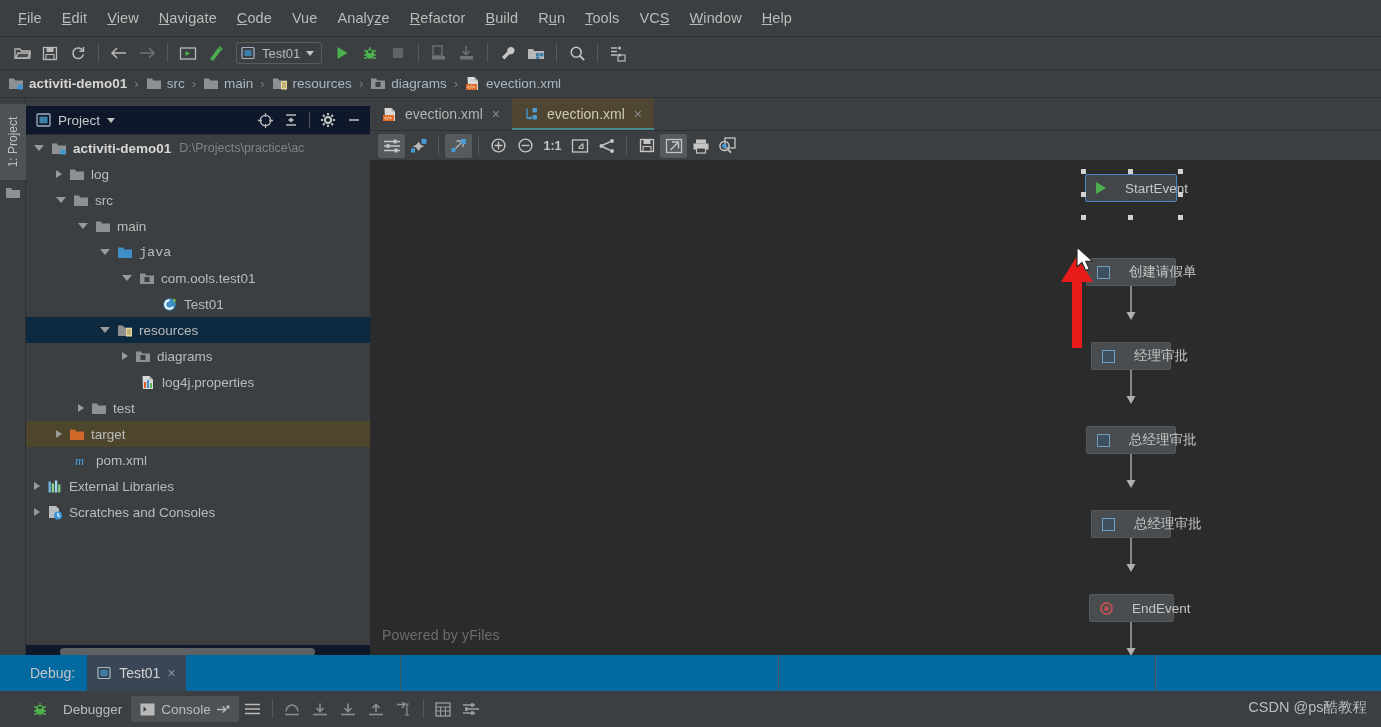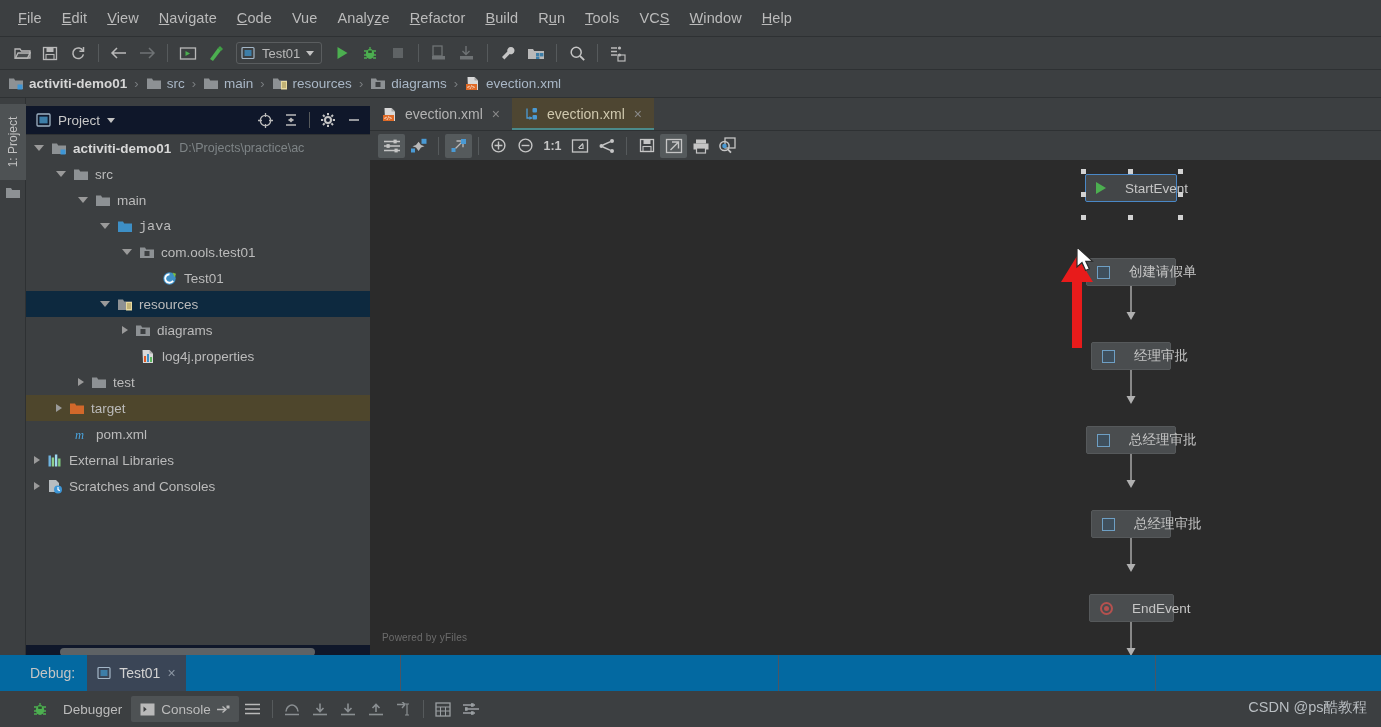--- a/index.html
+++ b/index.html
@@ -150,21 +150,21 @@
   }
   .dt-btn.on { background: #555a5c; }
   .dt-sep { width: 1px; height: 18px; background: #565a5c; margin: 0 6px; flex:none;}
 
   .canvas {
     position: absolute; left: 0; top: 64px; width: 1011px; height: 493px;
     background: #2b2b2b; overflow: hidden;
   }
   .yfiles {
     position: absolute; left: 12px; bottom: 12px;
-    font-size: 10px; color: #6c6c6c; letter-spacing: .2px;
+    font-size: 14px; color: #6c6c6c; letter-spacing: .2px;
   }
 
   
   .node {
     position: absolute; height: 28px; background: #4a4d4f;
     border: 1px solid #56595b; border-radius: 2px;
     display: flex; align-items: center; gap: 19px; padding: 0 10px;
     font-size: 13.5px; color: #c6c6c6; white-space: nowrap;
   }
   .node.startnode { border: 1.5px solid #4a88c7; background: #434648; }
@@ -467,20 +467,30 @@
           <span class="tri open"></span>
           <span style="width: 6px; flex: 0 0 auto;"></span>
           <span class="ticon">
             <svg width="16" height="15">
               <path d="M1 13V2.5h5l1.2 2H15V13z" fill="#8d9194"></path>
               <rect x="9.5" y="8.5" width="5" height="5" fill="#3d96d6"></rect>
             </svg>
           </span>
           <span class="tlabel bold">activiti-demo01</span>
           <span class="tpath">D:\Projects\practice\ac</span>
+        </div>
+        <div class="trow" style="padding-left: 30px;">
+          <span class="tri"></span>
+          <span style="width: 6px; flex: 0 0 auto;"></span>
+          <span class="ticon">
+            <svg width="16" height="15">
+              <path d="M1 13V2.5h5l1.2 2H15V13z" fill="#8d9194"></path>
+            </svg>
+          </span>
+          <span class="tlabel">log</span>
         </div>
         <div class="trow" style="padding-left: 30px;">
           <span class="tri open"></span>
           <span style="width: 6px; flex: 0 0 auto;"></span>
           <span class="ticon">
             <svg width="16" height="15">
               <path d="M1 13V2.5h5l1.2 2H15V13z" fill="#8d9194"></path>
             </svg>
           </span>
           <span class="tlabel">src</span>

